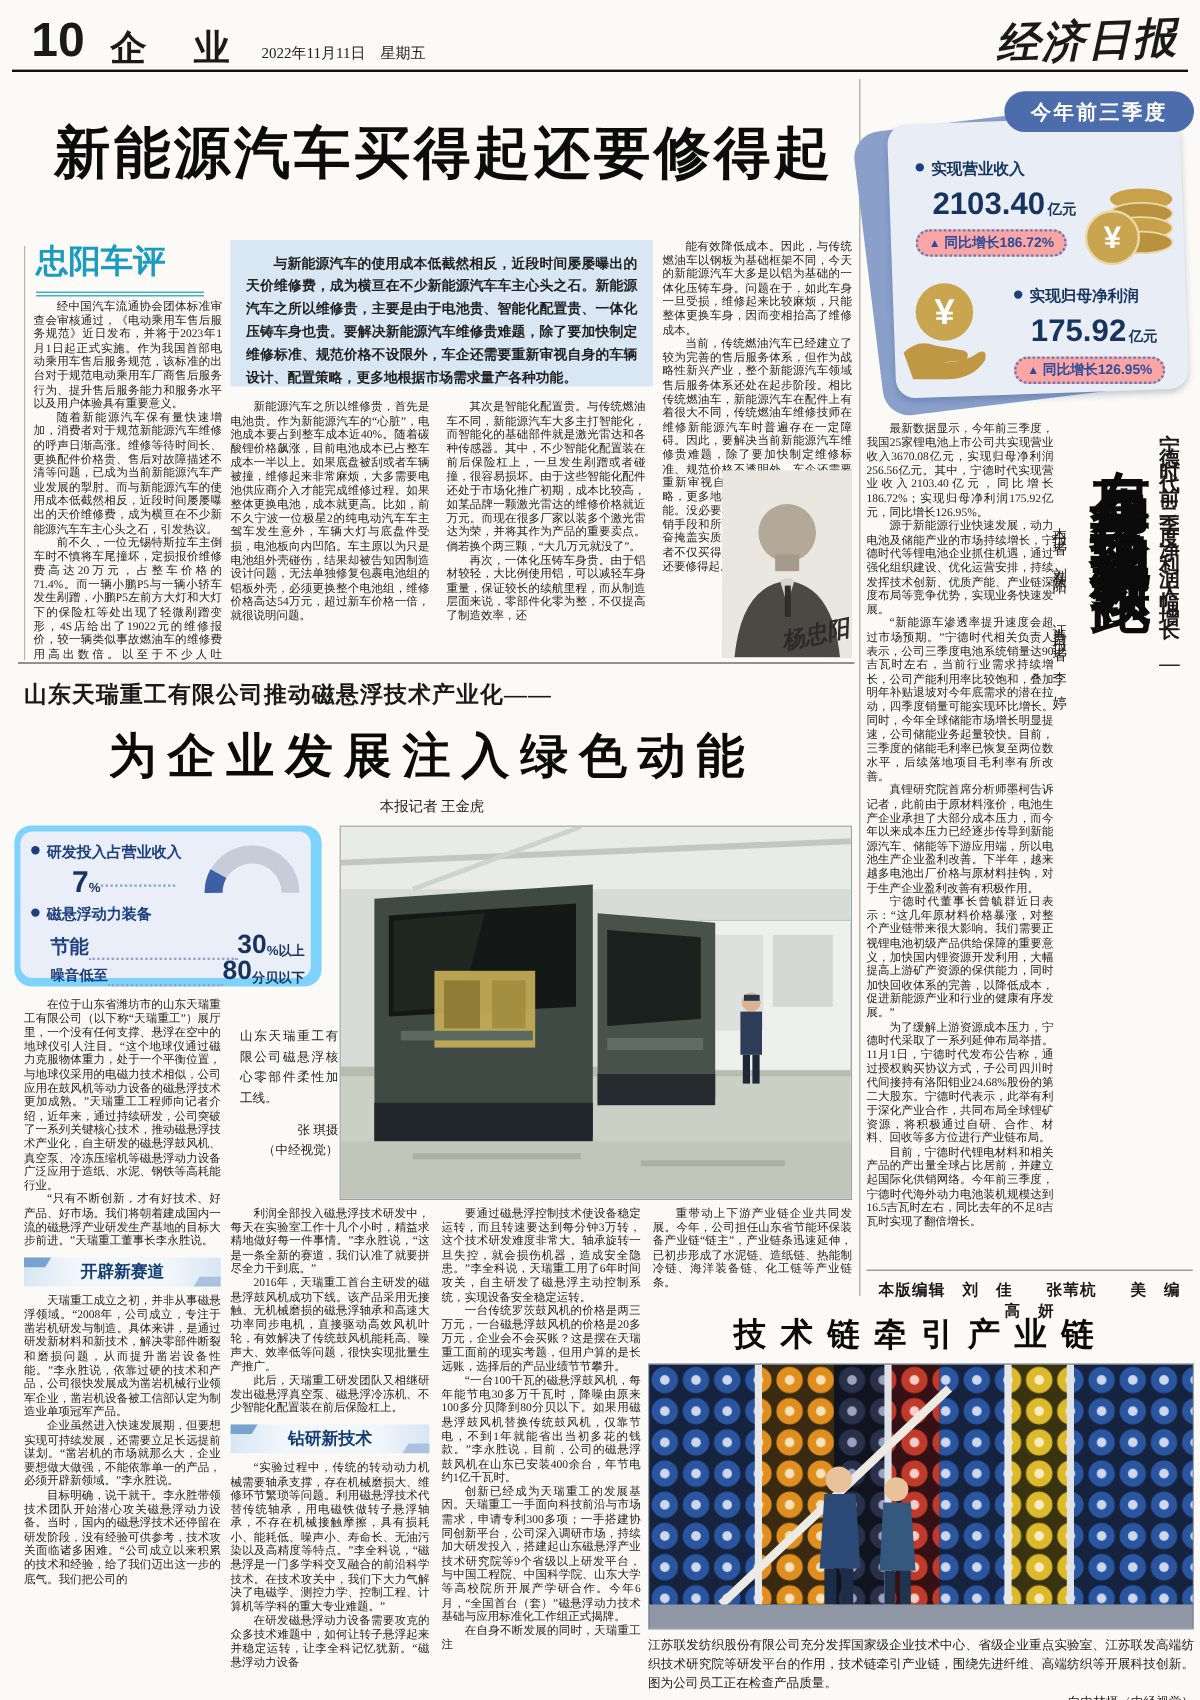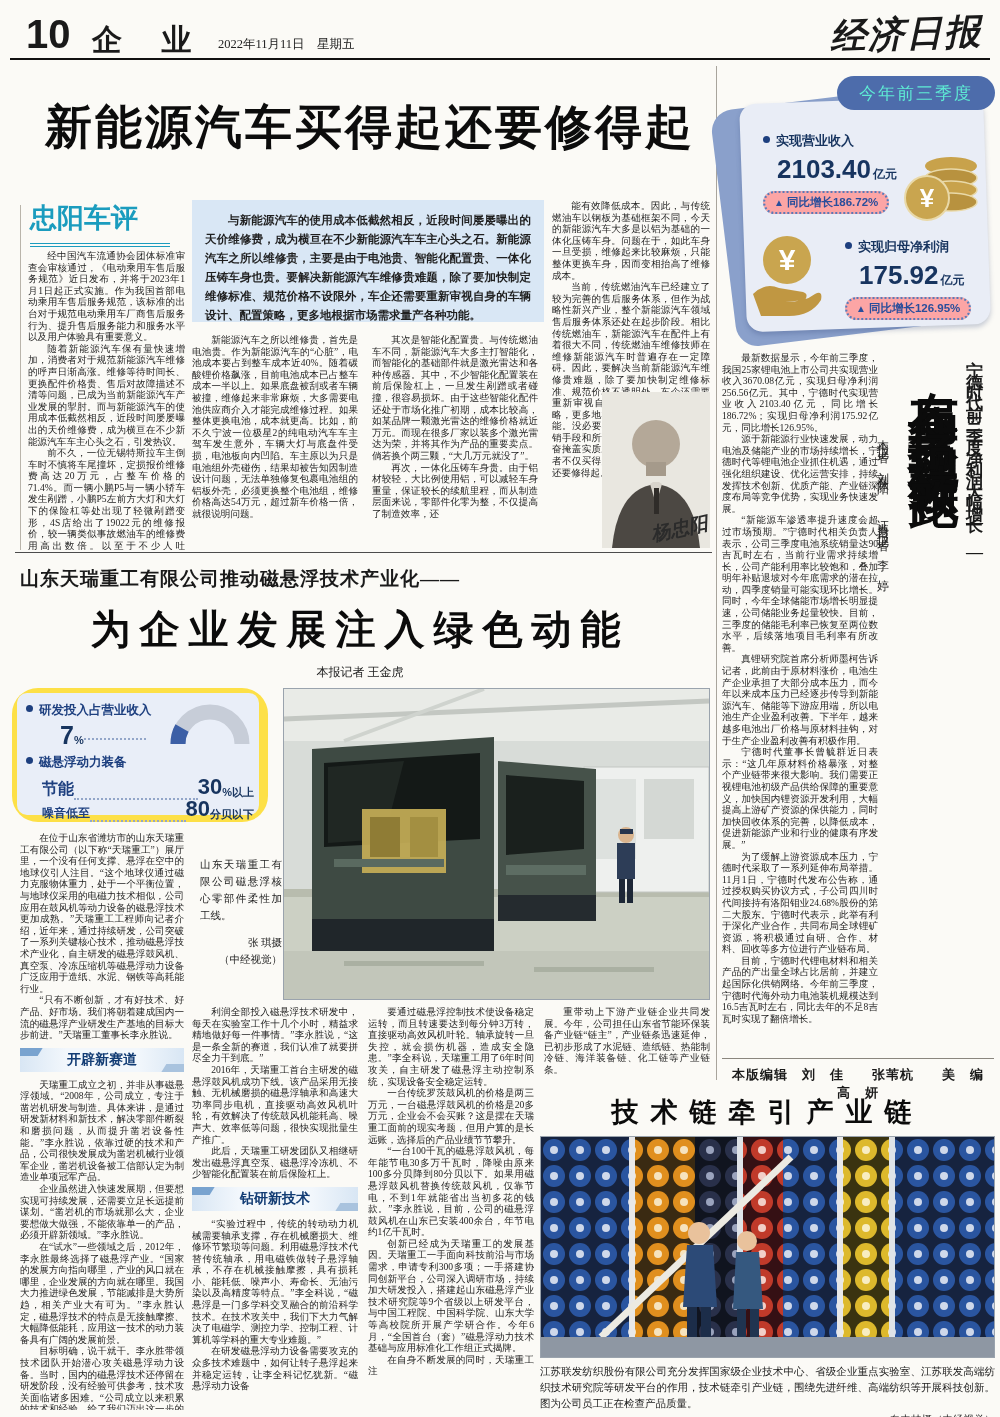--- a/index.html
+++ b/index.html
@@ -20,39 +20,39 @@
   .col-logo{left:30px;top:200px;width:140px;color:#1b9cbe;font-family:"Liberation Sans",sans-serif;font-weight:900;font-size:27px;border-bottom:4px double #1b9cbe;padding-bottom:7px;}
   .a1-box{left:192px;top:200px;width:326px;height:100px;background:#d9e7f5;padding:11px 13px;font-family:"Liberation Sans",sans-serif;font-size:11.5px;line-height:19px;font-weight:600;color:#1f1f1f;text-align:justify;overflow:hidden;}
   .a1-box p{margin:0;text-indent:2em;}
   .a1-rule{left:15px;top:552px;width:697px;border-top:1px solid #4c4c4c;}
   .portrait{left:602px;top:392px;width:108px;height:156px;background:radial-gradient(circle at 50% 30%,#f1efe9,#d4d1c8);overflow:hidden;}
   .signature{position:absolute;right:2px;bottom:6px;font-size:19px;font-style:italic;font-weight:bold;color:#2b2b2b;transform:rotate(-12deg);}
   
   .a2-kicker{left:20px;top:566px;font-weight:700;font-size:19px;letter-spacing:1px;}
   .a2-headline{left:55px;top:602px;width:610px;text-align:center;font-weight:900;font-size:40px;letter-spacing:9px;color:#0b0b0b;}
   .a2-byline{left:55px;top:664px;width:610px;text-align:center;font-size:12px;color:#222;}
-  .info2{left:12px;top:688px;width:256px;height:134px;background:#fde047;border-radius:26px;}
+  .info2{left:12px;top:688px;width:256px;height:134px;background:#7dd3fc;border-radius:14px;}
   .info2-in{position:absolute;left:5px;top:5px;right:9px;bottom:7px;background:#e9eef8;border-radius:10px;}
   .info2 .row{position:absolute;left:14px;font-family:"Liberation Sans",sans-serif;color:#1d3f7f;}
   .dot{display:inline-block;width:7px;height:7px;border-radius:50%;background:#1d3f7f;margin-right:6px;vertical-align:2px;}
   .bignum{font-family:"Liberation Sans",sans-serif;font-weight:700;font-size:25px;color:#17345f;}
   .smunit{font-family:"Liberation Sans",sans-serif;font-weight:700;font-size:11px;color:#17345f;}
   .leader{display:inline-block;border-bottom:2px dotted #93a6c9;vertical-align:4px;}
   .photo-frame{border:1px solid #9aa3ad;box-sizing:border-box;}
   .a2-caption{left:200px;top:856px;width:82px;font-size:10.5px;line-height:17px;text-align:justify;color:#1d1d1d;}
   .a2-caption .credit{text-align:right;margin-top:10px;}
   .subhead{position:relative;margin:7px 0;height:24px;background:linear-gradient(90deg,#d8e6f4,#f2f7fc 28%,#f2f7fc 72%,#d8e6f4);display:flex;align-items:center;justify-content:center;font-family:"Liberation Sans",sans-serif;font-weight:700;font-size:14px;color:#123c74;overflow:hidden;text-indent:0;}
   .subhead i{position:absolute;width:30px;height:14px;background:#79a3cf;transform:skewX(-32deg);}
   .subhead i.tl{left:-8px;top:-6px;}  .subhead i.br{right:-8px;bottom:-6px;background:#a9c3de;}
   
   .vrule{left:716px;top:66px;height:1014px;border-left:1px solid #a8a49c;}
   .card-wrap{left:727px;top:70px;width:268px;height:275px;}
   .card-back{position:absolute;left:-4px;top:26px;width:252px;height:238px;background:#8aa0cb;border-radius:22px;transform:rotate(-7deg);}
   .card-front{position:absolute;left:16px;top:30px;width:244px;height:228px;background:#e9edf6;border-radius:16px;transform:rotate(-2deg);box-shadow:0 3px 5px rgba(40,60,110,.25);}
-  .card-tab{position:absolute;right:0;top:6px;width:158px;height:34px;background:#4d6cab;border-radius:18px;color:#5eead4;font-family:"Liberation Sans",sans-serif;font-weight:400;font-size:17px;letter-spacing:2px;display:flex;align-items:center;justify-content:center;}
+  .card-tab{position:absolute;right:0;top:6px;width:158px;height:34px;background:#4d6cab;border-radius:18px;color:#ffffff;font-family:"Liberation Sans",sans-serif;font-weight:700;font-size:17px;letter-spacing:2px;display:flex;align-items:center;justify-content:center;}
   .stat-label{font-family:"Liberation Sans",sans-serif;font-weight:700;font-size:13px;color:#17345f;}
   .stat-value .num{font-family:"Liberation Sans",sans-serif;font-weight:700;font-size:26px;color:#17345f;}
   .stat-value .unit{font-family:"Liberation Sans",sans-serif;font-weight:700;font-size:12px;color:#17345f;margin-left:2px;}
   .pill{display:inline-block;border:2px dotted #5b7ab8;border-radius:15px;padding:2px 9px;background:#fca5a5;font-family:"Liberation Sans",sans-serif;font-weight:700;font-size:11.5px;color:#2a4e9b;white-space:nowrap;}
   .pill .tri{color:#2a4e9b;margin-right:3px;font-size:10px;}
   .vert{writing-mode:vertical-rl;text-orientation:upright;}
   .a3-kicker{left:963px;top:348px;height:590px;font-size:17px;letter-spacing:11px;font-weight:600;}
   .a3-headline{left:901px;top:352px;height:710px;font-family:"Liberation Sans",sans-serif;font-weight:900;font-size:50px;letter-spacing:8px;color:#0b0b0b;}
   .a3-byline{left:874px;top:430px;height:430px;font-size:12px;letter-spacing:4px;color:#222;}
   .a3-body{left:722px;top:352px;width:156px;height:700px;}
@@ -183,39 +183,38 @@
 <div class="abs bt" style="left:20px;top:832px;width:164px;height:578px;">
   <p>在位于山东省潍坊市的山东天瑞重工有限公司（以下称“天瑞重工”）展厅里，一个没有任何支撑、悬浮在空中的地球仪引人注目。“这个地球仪通过磁力克服物体重力，处于一个平衡位置，与地球仪采用的电磁力技术相似，公司应用在鼓风机等动力设备的磁悬浮技术更加成熟。”天瑞重工工程师向记者介绍，近年来，通过持续研发，公司突破了一系列关键核心技术，推动磁悬浮技术产业化，自主研发的磁悬浮鼓风机、真空泵、冷冻压缩机等磁悬浮动力设备广泛应用于造纸、水泥、钢铁等高耗能行业。</p>
   <p>“只有不断创新，才有好技术、好产品、好市场。我们将朝着建成国内一流的磁悬浮产业研发生产基地的目标大步前进。”天瑞重工董事长李永胜说。</p>
   <div class="subhead">
       <i class="tl"></i>
       <i class="br"></i>
       <span>开辟新赛道</span>
     </div>
   <p>天瑞重工成立之初，并非从事磁悬浮领域。“2008年，公司成立，专注于凿岩机研发与制造。具体来讲，是通过研发新材料和新技术，解决零部件断裂和磨损问题，从而提升凿岩设备性能。”李永胜说，依靠过硬的技术和产品，公司很快发展成为凿岩机械行业领军企业，凿岩机设备被工信部认定为制造业单项冠军产品。</p>
   <p>企业虽然进入快速发展期，但要想实现可持续发展，还需要立足长远提前谋划。“凿岩机的市场就那么大，企业要想做大做强，不能依靠单一的产品，必须开辟新领域。”李永胜说。</p>
-  <p>在“试水”一些领域之后，2012年，李永胜最终选择了磁悬浮产业。“国家的发展方向指向哪里，产业的风口就在哪里，企业发展的方向就在哪里。我国大力推进绿色发展，节能减排是大势所趋，相关产业大有可为。”李永胜认定，磁悬浮技术的特点是无接触摩擦、大幅降低能耗，应用这一技术的动力装备具有广阔的发展前景。</p>
   <p>目标明确，说干就干。李永胜带领技术团队开始潜心攻关磁悬浮动力设备。当时，国内的磁悬浮技术还停留在研发阶段，没有经验可供参考，技术攻关面临诸多困难。“公司成立以来积累的技术和经验，给了我们迈出这一步的底气。我们把公司的</p>
 </div>
 
 <div class="abs bt" style="left:192px;top:1006px;width:166px;height:404px;">
   <p>利润全部投入磁悬浮技术研发中，每天在实验室工作十几个小时，精益求精地做好每一件事情。”李永胜说，“这是一条全新的赛道，我们认准了就要拼尽全力干到底。”</p>
   <p>2016年，天瑞重工首台主研发的磁悬浮鼓风机成功下线。该产品采用无接触、无机械磨损的磁悬浮轴承和高速大功率同步电机，直接驱动高效风机叶轮，有效解决了传统鼓风机能耗高、噪声大、效率低等问题，很快实现批量生产推广。</p>
   <p>此后，天瑞重工研发团队又相继研发出磁悬浮真空泵、磁悬浮冷冻机、不少智能化配置装在前后保险杠上。</p>
   <div class="subhead">
       <i class="tl"></i>
       <i class="br"></i>
       <span>钻研新技术</span>
     </div>
   <p>“实验过程中，传统的转动动力机械需要轴承支撑，存在机械磨损大、维修环节繁琐等问题。利用磁悬浮技术代替传统轴承，用电磁铁做转子悬浮轴承，不存在机械接触摩擦，具有损耗小、能耗低、噪声小、寿命长、无油污染以及高精度等特点。”李全科说，“磁悬浮是一门多学科交叉融合的前沿科学技术。在技术攻关中，我们下大力气解决了电磁学、测控力学、控制工程、计算机等学科的重大专业难题。”</p>
   <p>在研发磁悬浮动力设备需要攻克的众多技术难题中，如何让转子悬浮起来并稳定运转，让李全科记忆犹新。“磁悬浮动力设备</p>
 </div>
 
 <div class="abs bt" style="left:368px;top:1006px;width:166px;height:404px;">
-  <p>要通过磁悬浮控制技术使设备稳定运转，而且转速要达到每分钟3万转，直接驱动高效风机叶轮。轴承旋转一旦失控，就会损伤机器，造成安全隐患。”李全科说，天瑞重工用了6年时间攻关，自主研发了磁悬浮主动控制系统，实现设备安全稳定运转。</p>
+  <p>要通过磁悬浮控制技术使设备稳定运转，而且转速要达到每分钟3万转，这个技术研发难度非常大。轴承旋转一旦失控，就会损伤机器，造成安全隐患。”李全科说，天瑞重工用了6年时间攻关，自主研发了磁悬浮主动控制系统，实现设备安全稳定运转。</p>
   <p>一台传统罗茨鼓风机的价格是两三万元，一台磁悬浮鼓风机的价格是20多万元，企业会不会买账？这是摆在天瑞重工面前的现实考题，但用户算的是长远账，选择后的产品业绩节节攀升。</p>
   <p>“一台100千瓦的磁悬浮鼓风机，每年能节电30多万千瓦时，降噪由原来100多分贝降到80分贝以下。如果用磁悬浮鼓风机替换传统鼓风机，仅靠节电，不到1年就能省出当初多花的钱款。”李永胜说，目前，公司的磁悬浮鼓风机在山东已安装400余台，年节电约1亿千瓦时。</p>
   <p>创新已经成为天瑞重工的发展基因。天瑞重工一手面向科技前沿与市场需求，申请专利300多项；一手搭建协同创新平台，公司深入调研市场，持续加大研发投入，搭建起山东磁悬浮产业技术研究院等9个省级以上研发平台，与中国工程院、中国科学院、山东大学等高校院所开展产学研合作。今年6月，“全国首台（套）”磁悬浮动力技术基础与应用标准化工作组正式揭牌。</p>
   <p>在自身不断发展的同时，天瑞重工注</p>
 </div>
 
 <div class="abs bt" style="left:544px;top:1006px;width:166px;height:82px;">
   <p>重带动上下游产业链企业共同发展。今年，公司担任山东省节能环保装备产业链“链主”，产业链条迅速延伸，已初步形成了水泥链、造纸链、热能制冷链、海洋装备链、化工链等产业链条。</p>
 </div>
 

